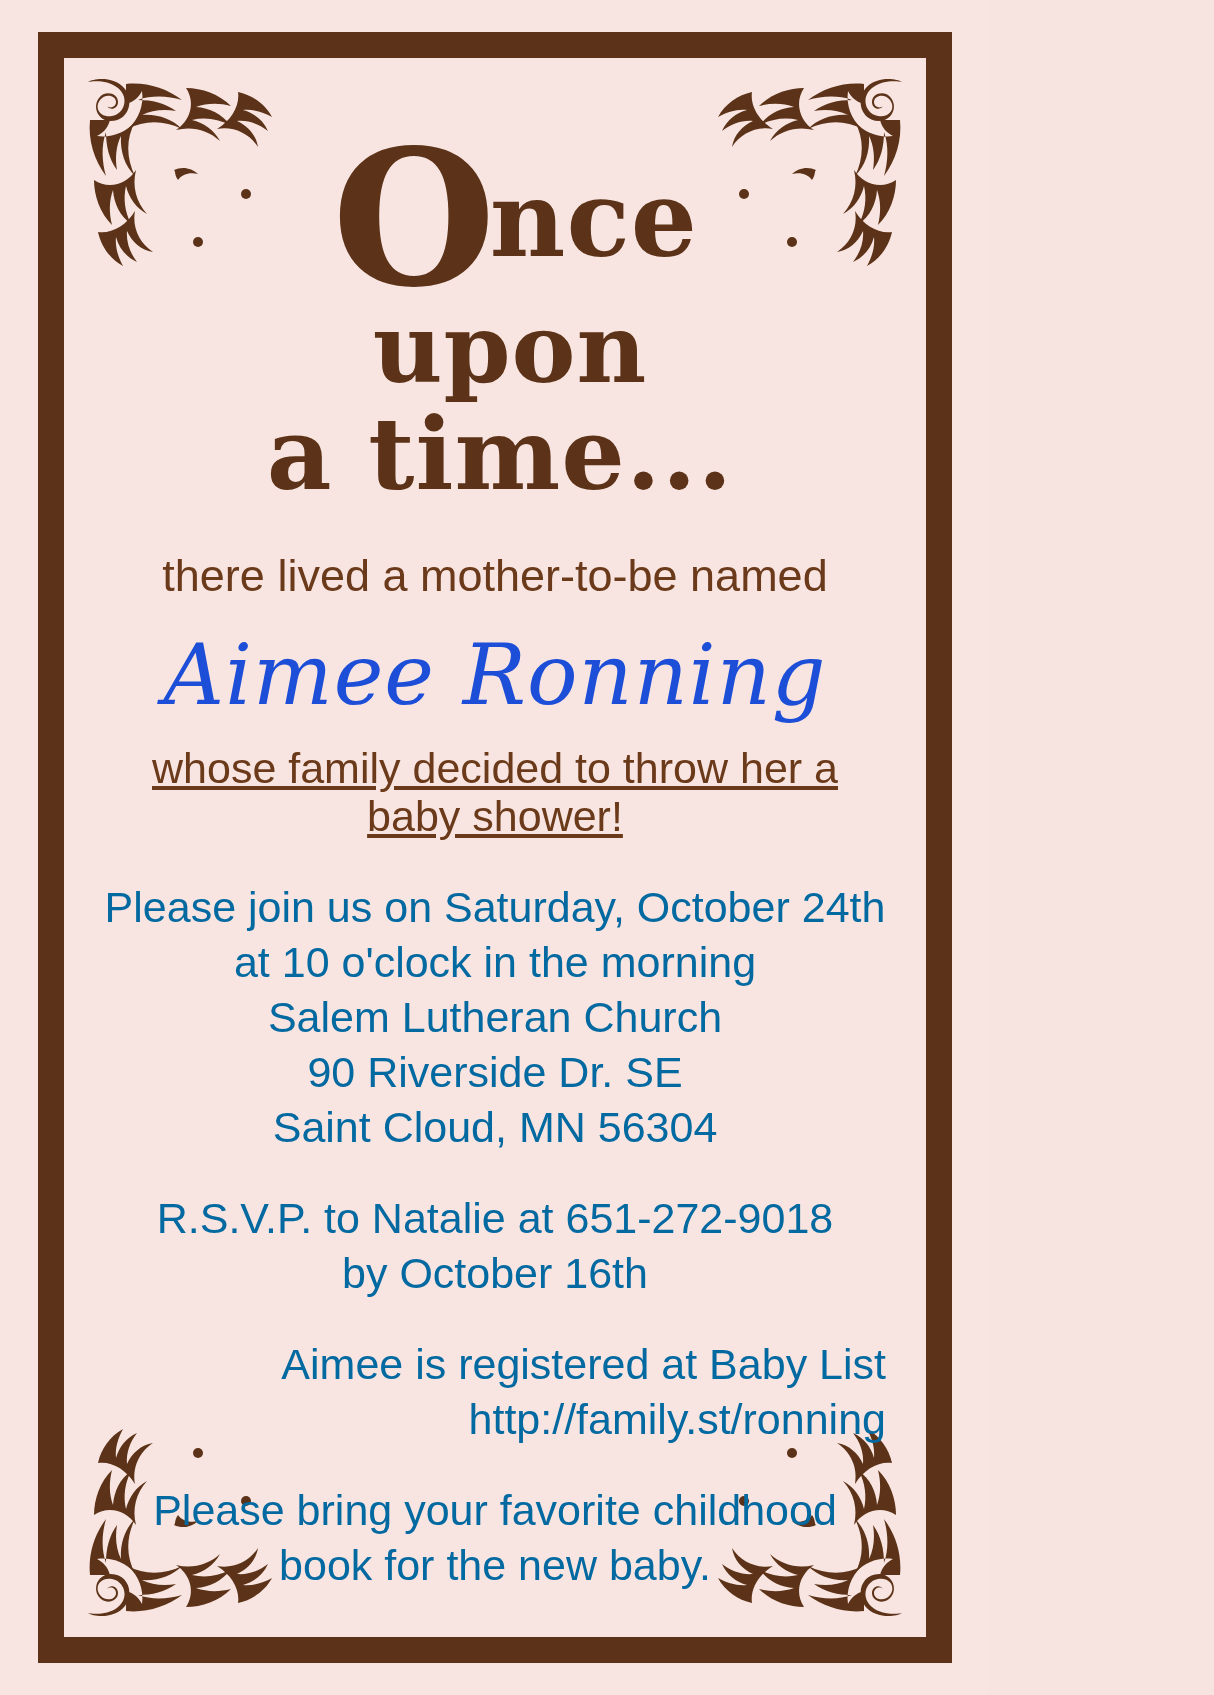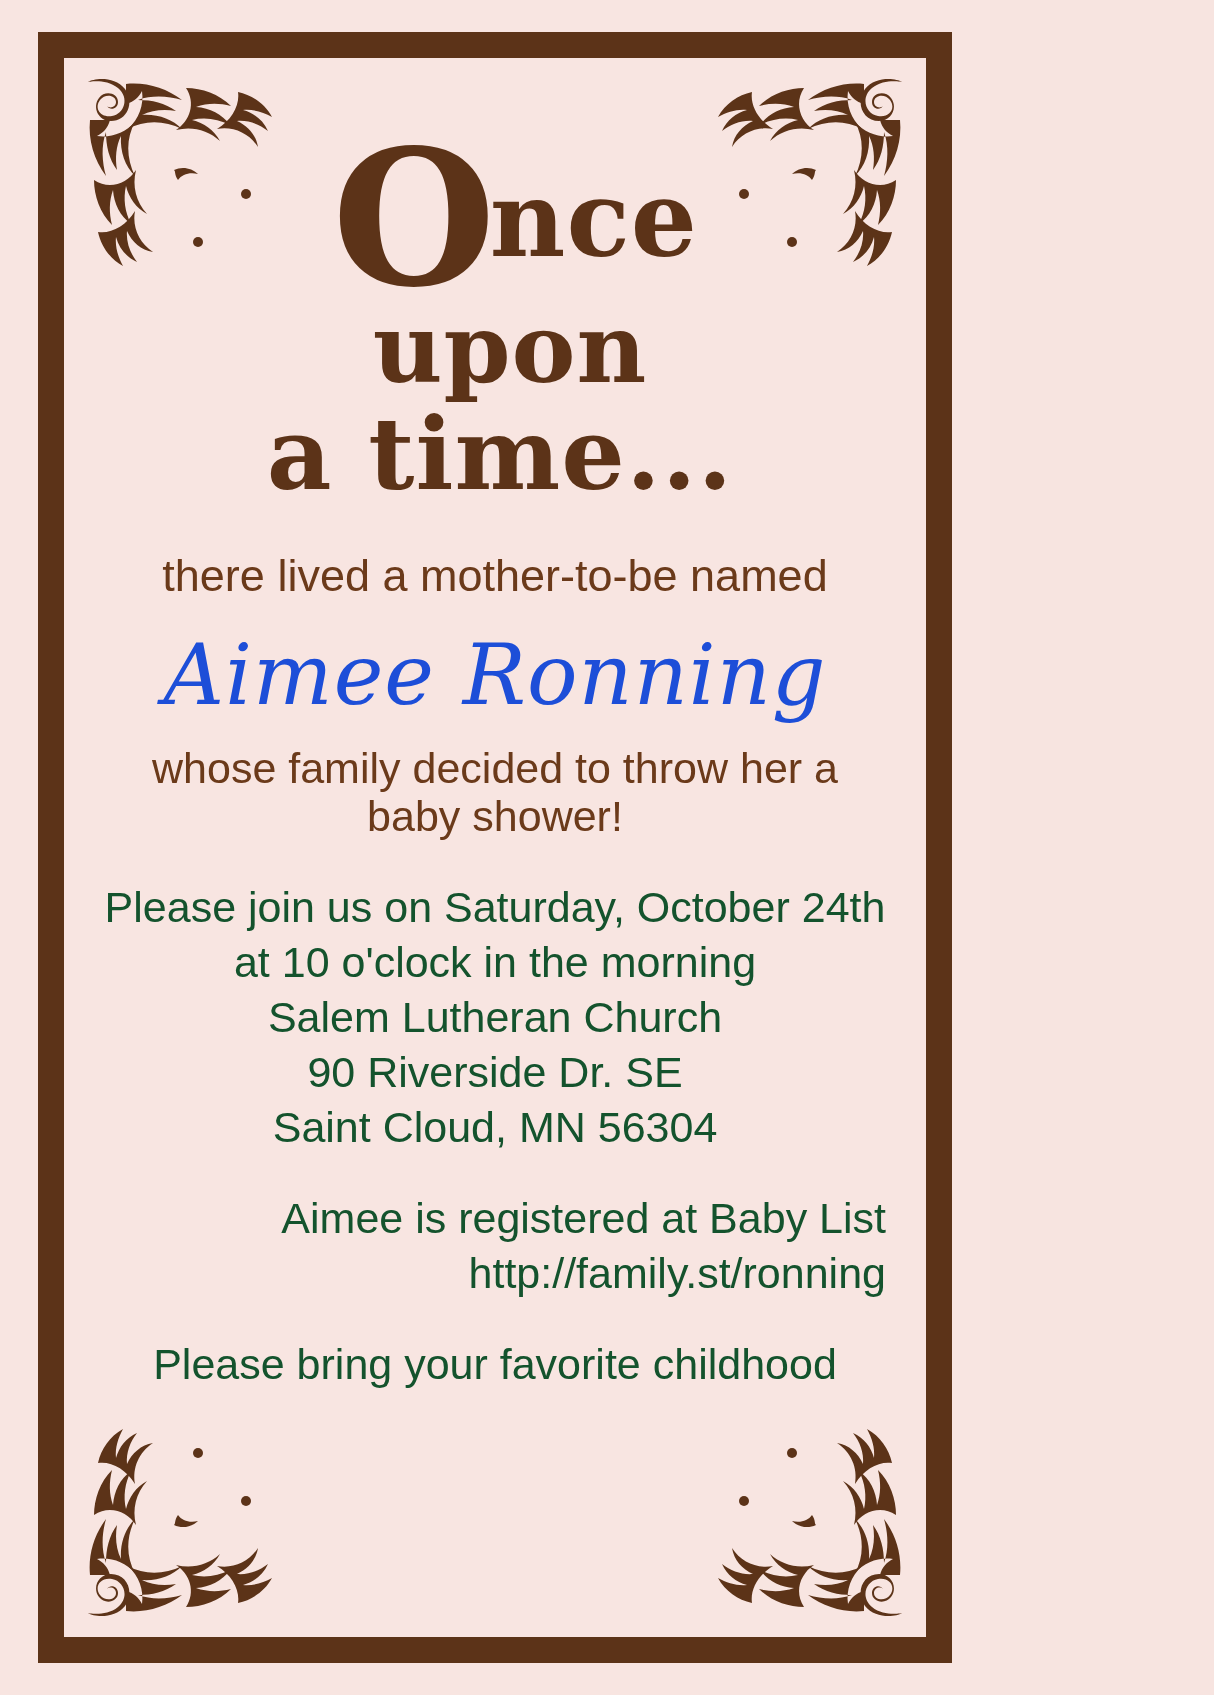--- a/index.html
+++ b/index.html
@@ -116,27 +116,28 @@
     margin-top: 26px;
     color: #1d4ed8;
     letter-spacing: 1px;
   }
 
   .shower-line {
     font-size: 43px;
     line-height: 1.1;
     margin-top: 22px;
     color: #6b3a1a;
+    text-decoration: underline;
   }
 
   .block {
     margin-top: 34px;
     font-size: 43px;
     line-height: 1.28;
-    color: #14532d;
+    color: #0369a1;
   }
   .block .row { display: block; }
 
   .block.details { margin-top: 40px; }
   .block.rsvp { margin-top: 36px; }
   .block.registry { margin-top: 36px; text-align: right; }
   .block.gift { margin-top: 36px; }
 </style>
 </head>
 <body>
@@ -222,25 +223,30 @@
       <div class="shower-line">whose family decided to throw her a baby shower!</div>
 
       <div class="block details">
         <span class="row">Please join us on Saturday, October 24th</span>
         <span class="row">at 10 o'clock in the morning</span>
         <span class="row">Salem Lutheran Church</span>
         <span class="row">90 Riverside Dr. SE</span>
         <span class="row">Saint Cloud, MN 56304</span>
       </div>
 
+      <div class="block rsvp">
+        <span class="row">R.S.V.P. to Natalie at 651-272-9018</span>
+        <span class="row">by October 16th</span>
+      </div>
 
       <div class="block registry">
         <span class="row">Aimee is registered at Baby List</span>
         <span class="row">http://family.st/ronning</span>
       </div>
 
       <div class="block gift">
         <span class="row">Please bring your favorite childhood</span>
+        <span class="row">book for the new baby.</span>
       </div>
 
     </div>
   </div>
 </div>
 
 </body></html>

